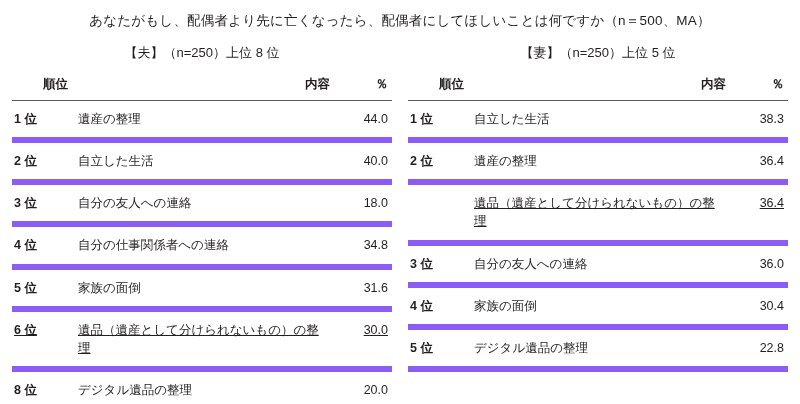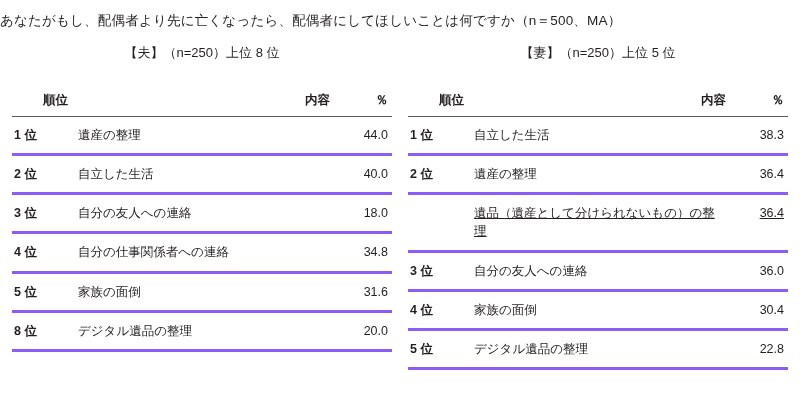--- a/index.html
+++ b/index.html
@@ -14,20 +14,21 @@
     color: #231f20;
     overflow: hidden;
   }
   .page {
     position: relative;
     width: 800px;
     height: 404px;
     box-sizing: border-box;
   }
   .main-title {
+    text-align: center;
     font-size: 13.5px;
     color: #231f20;
     padding-top: 12px;
     letter-spacing: 0.2px;
     white-space: nowrap;
   }
   .columns {
     display: flex;
     flex-direction: row;
     justify-content: space-between;
@@ -36,21 +37,21 @@
     margin-top: 14px;
   }
   .col {
     width: 380px;
     box-sizing: border-box;
   }
   .col-title {
     text-align: center;
     font-size: 13px;
     color: #231f20;
-    margin-bottom: 26px;
+    margin-bottom: 10px;
     white-space: nowrap;
   }
   table.rank {
     width: 100%;
     border-collapse: collapse;
     font-size: 12.5px;
   }
   table.rank th {
     font-weight: bold;
     font-size: 12.5px;
@@ -58,21 +59,21 @@
     padding: 4px 0 7px 0;
     border-bottom: 1.6px solid #58595b;
     text-align: right;
   }
   table.rank th.c-rank { width: 54px; padding-left: 2px; }
   table.rank th.c-content { padding-left: 10px; }
   table.rank th.c-pct { text-align: right; padding-right: 4px; width: 58px; }
 
   table.rank td {
     padding: 9px 0 9px 0;
-    border-bottom: 3px solid #8b5cf6;
+    border-bottom: 6px solid #8b5cf6;
     vertical-align: top;
     line-height: 1.45;
     margin-left: 40px;
   }
   table.rank td.c-rank {
     font-weight: bold;
     padding-left: 2px;
     white-space: nowrap;
   }
   table.rank td.c-rank.blank { font-weight: normal; }
@@ -129,20 +130,25 @@
           <tr>
             <td class="c-rank">4 位</td>
             <td class="c-content">自分の仕事関係者への連絡</td>
             <td class="c-pct">34.8</td>
           </tr>
           <tr>
             <td class="c-rank">5 位</td>
             <td class="c-content">家族の面倒</td>
             <td class="c-pct">31.6</td>
           </tr>
+          <tr class="two-line">
+            <td class="c-rank">6 位</td>
+            <td class="c-content">遺品（遺産として分けられないもの）の整理</td>
+            <td class="c-pct">30.0</td>
+          </tr>
           <tr>
             <td class="c-rank">8 位</td>
             <td class="c-content">デジタル遺品の整理</td>
             <td class="c-pct">20.0</td>
           </tr>
         </tbody>
       </table>
     </div>
 
     <div class="col">

